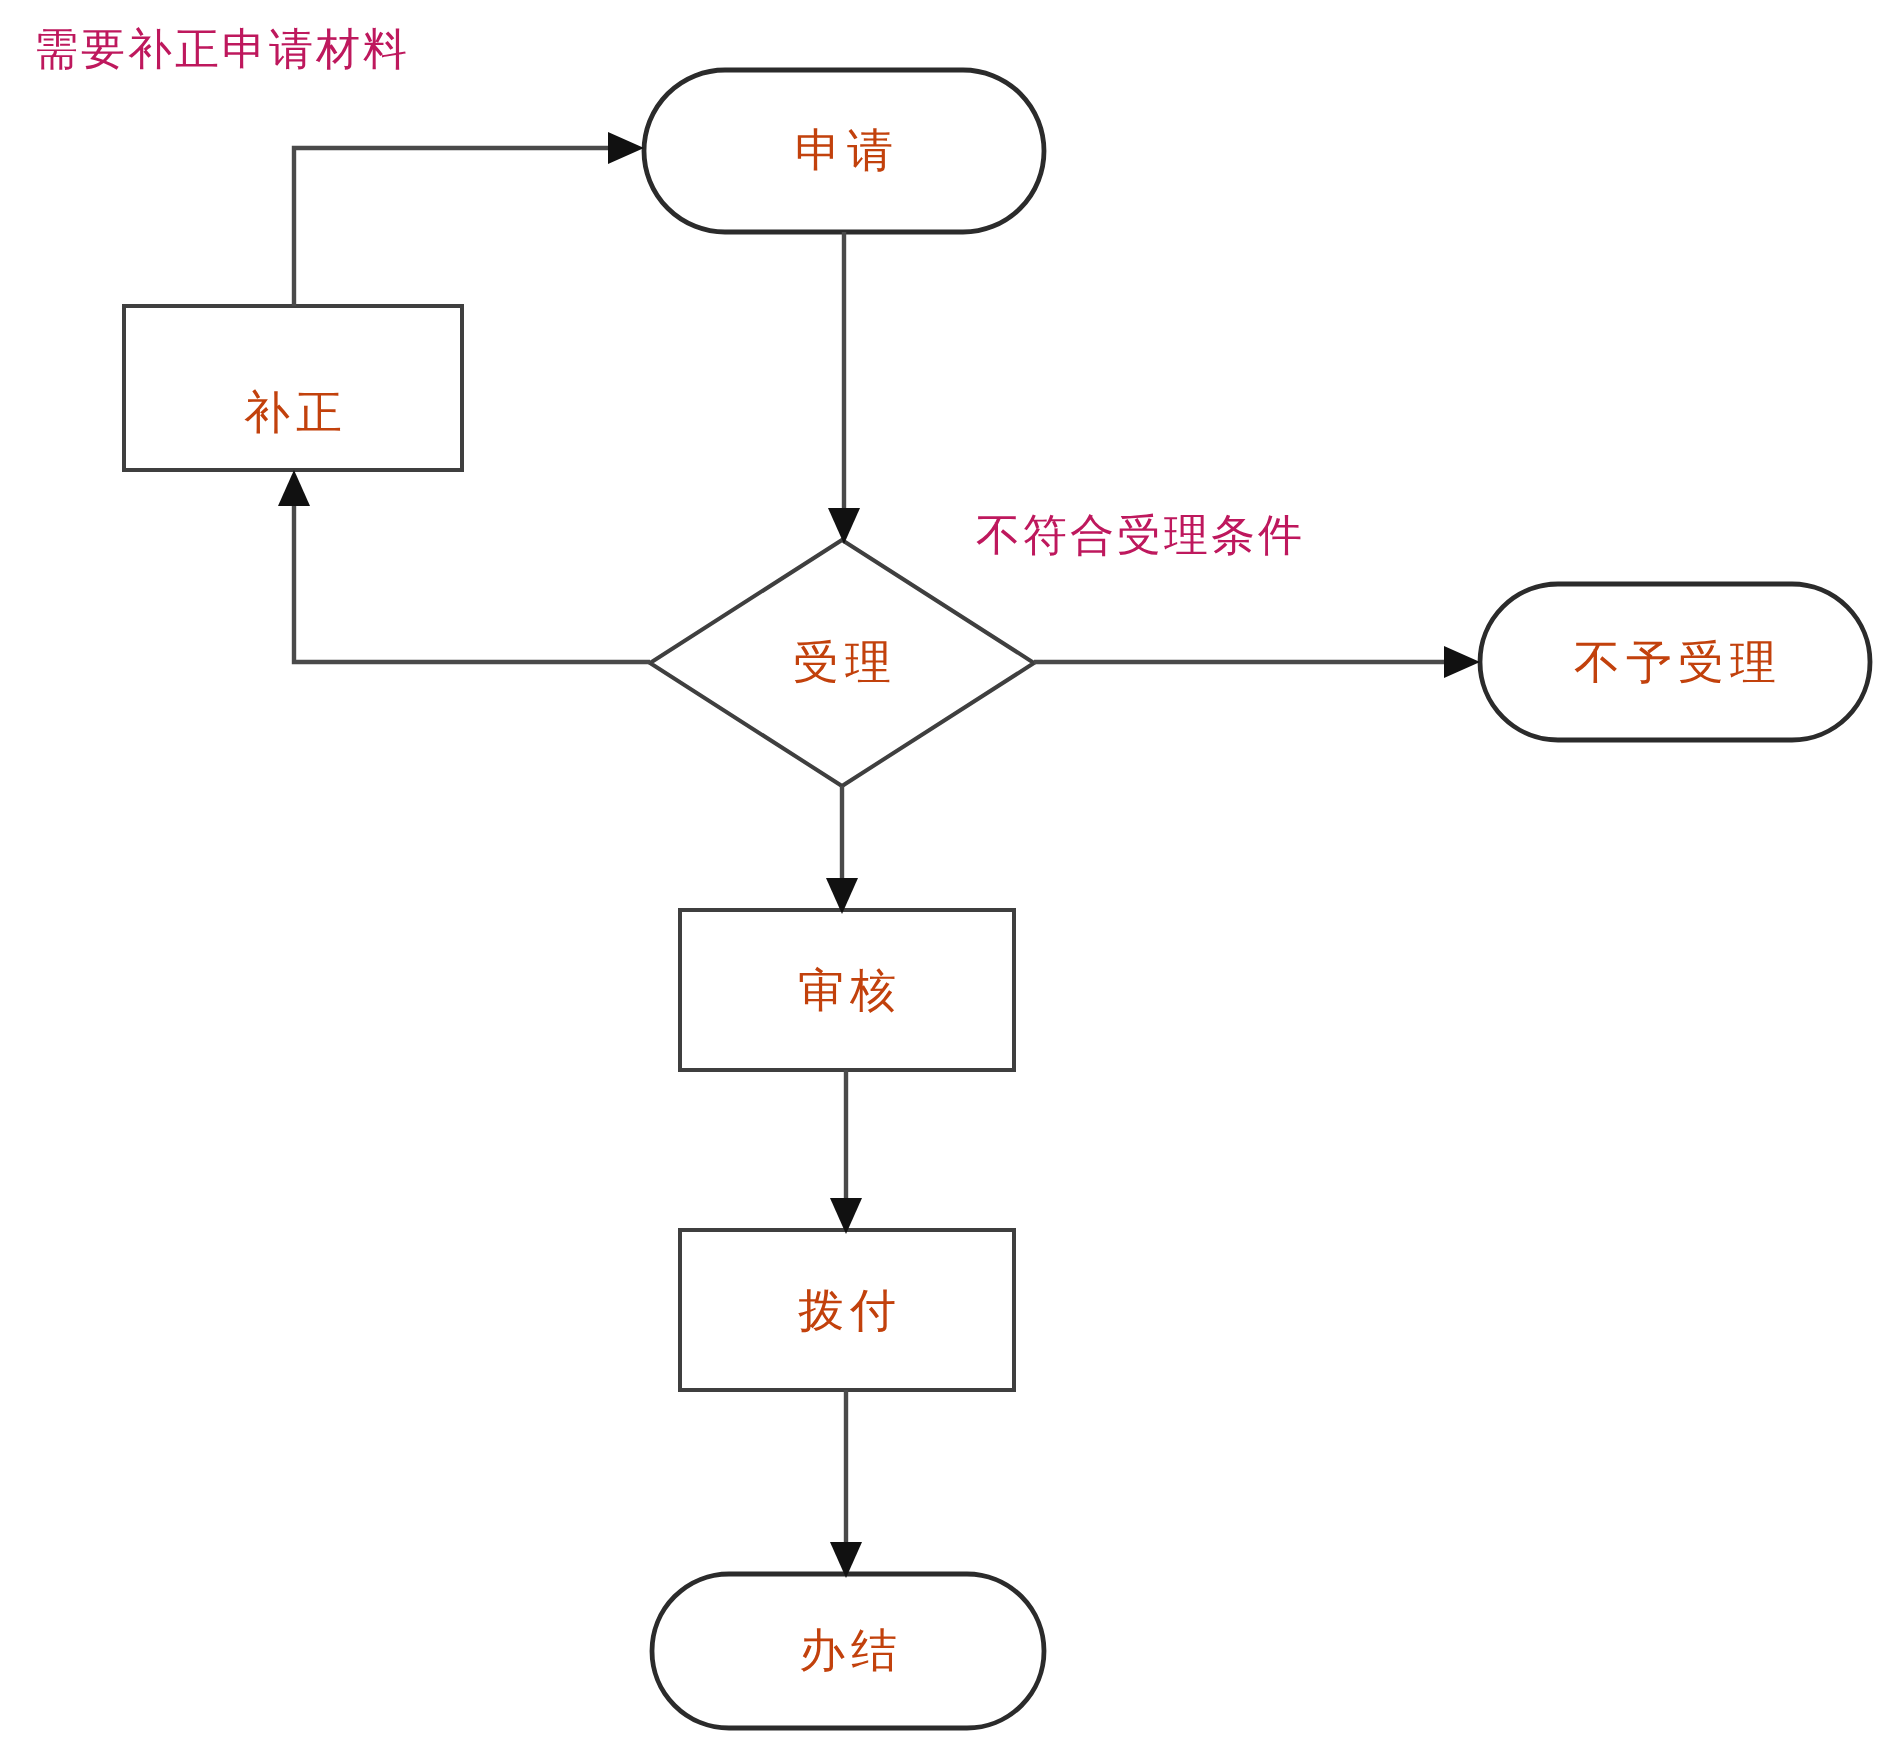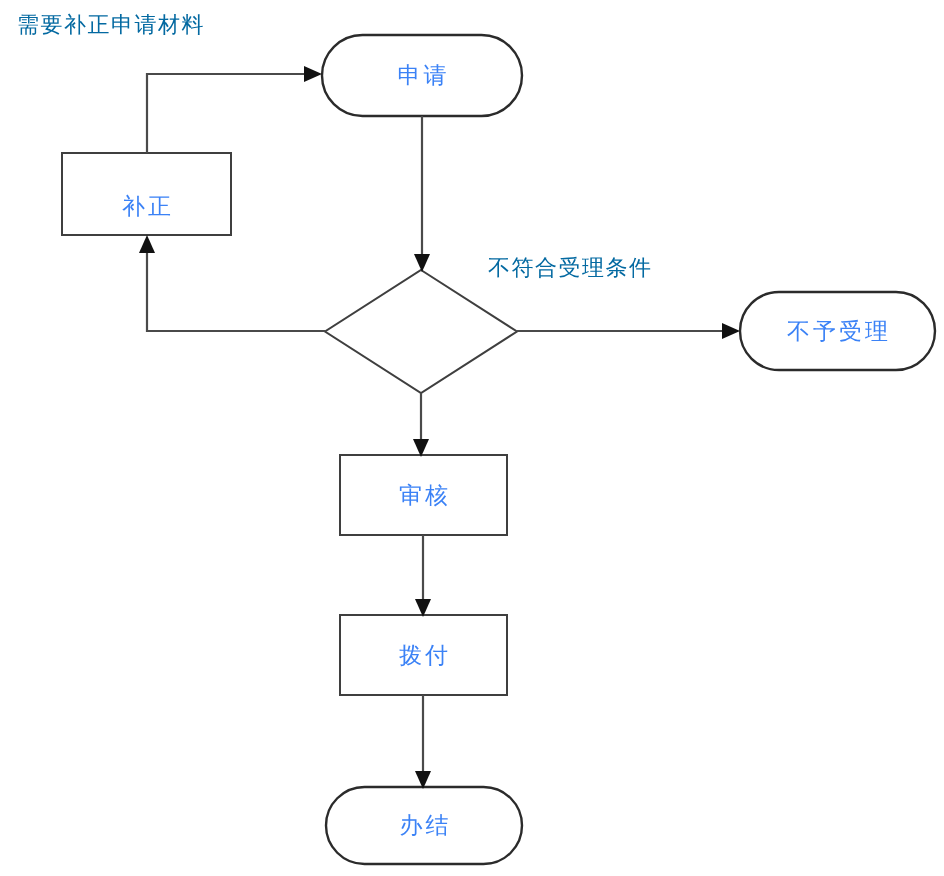--- a/index.html
+++ b/index.html
@@ -43,32 +43,32 @@
   }
   .arrow-head {
     fill: #111111;
     stroke: none;
   }
   .node-text {
     position: absolute;
     display: flex;
     align-items: center;
     justify-content: center;
-    color: #3b82f6;
+    color: #c2410c;
     font-family: "Liberation Serif", "DejaVu Serif", serif;
     font-size: 23px;
     letter-spacing: 3px;
     line-height: 1;
     white-space: nowrap;
     text-indent: 3px;
     pointer-events: none;
   }
   .edge-label {
     position: absolute;
-    color: #0369a1;
+    color: #be185d;
     font-family: Liberation Sans, sans-serif;
     font-size: 22px;
     letter-spacing: 1.5px;
     line-height: 1;
     white-space: nowrap;
   }
   
   #t-apply      { left:322px; top:35px;  width:200px; height:81px; }
   #t-amend      { left:62px;  top:153px; width:169px; height:106px; }
   #t-accept     { left:325px; top:270px; width:192px; height:123px; }
@@ -135,20 +135,21 @@
       <path class="edge-line" d="M 147 153 L 147 74 L 312 74"></path>
       <polygon class="arrow-head" points="322,74 304,66 304,82"></polygon>
     </g>
 
   </svg>
 
   <div class="node-text" id="t-apply">申请</div>
 
   <div class="node-text" id="t-amend">补正</div>
 
+  <div class="node-text" id="t-accept">受理</div>
 
   <div class="node-text" id="t-reject">不予受理</div>
 
   <div class="node-text" id="t-review">审核</div>
 
   <div class="node-text" id="t-complete">办结</div>
 
   <div class="node-text" id="t-disburse">拨付</div>
 
   <div class="edge-label" id="l-amend-note">需要补正申请材料</div>

